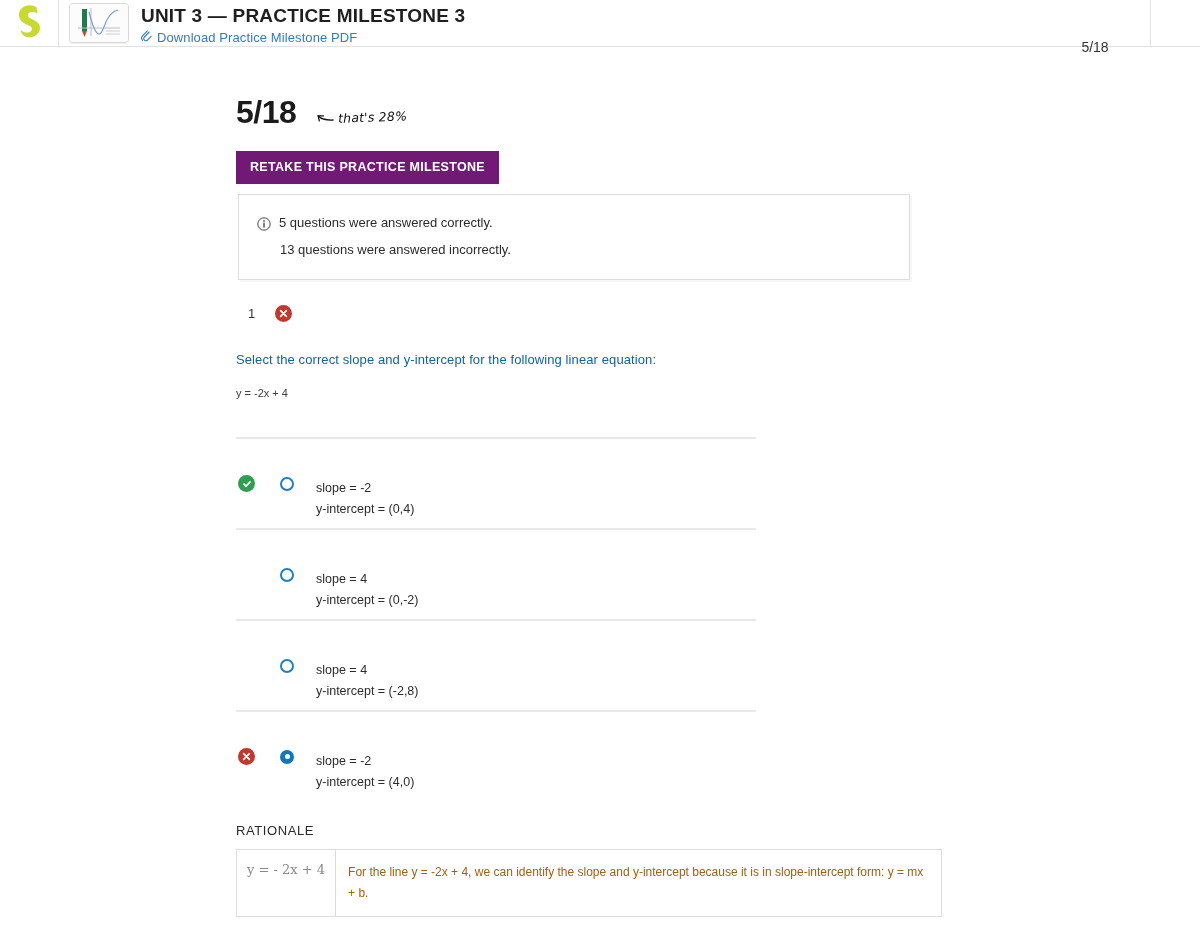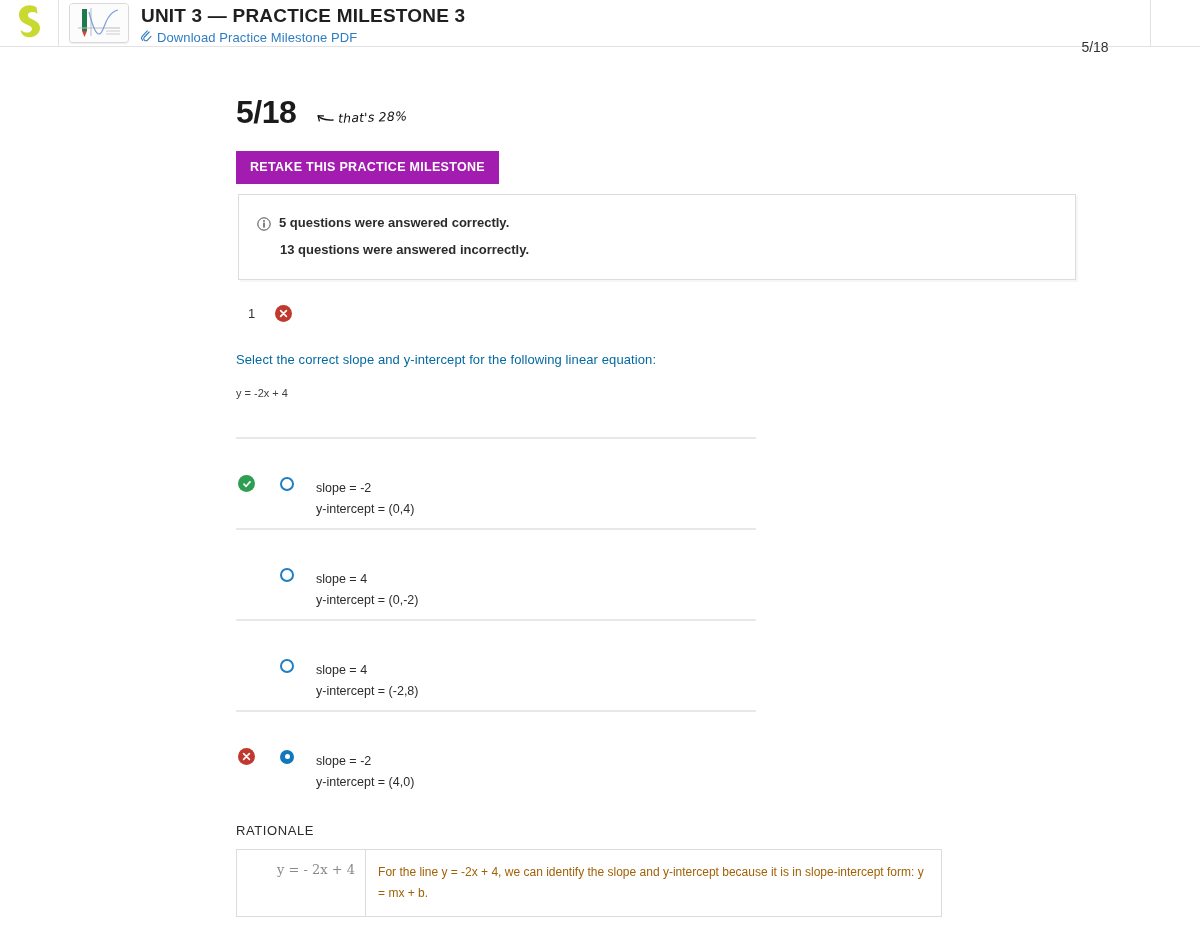--- a/index.html
+++ b/index.html
@@ -140,43 +140,42 @@
   }
   .handwrite .hw-text {
     font-style: italic;
     letter-spacing: 0.2px;
   }
 
   .retake-btn {
     position: absolute;
     left: 236px;
     top: 151px;
-    background: #a21caf;
+    background: #701a75;
     color: #ffffff;
     border: none;
     font-family: "Liberation Sans", sans-serif;
     font-size: 12.5px;
     font-weight: bold;
     letter-spacing: 0.3px;
     padding: 10px 14px 10px 14px;
     line-height: 13px;
     cursor: pointer;
   }
 
   .info-box {
     position: absolute;
     left: 238px;
     top: 194px;
-    width: 838px;
+    width: 672px;
     box-sizing: border-box;
     border: 1px solid #dcdce0;
     background: #ffffff;
     padding: 16px 18px 18px 18px;
     box-shadow: 2px 2px 0 rgba(0,0,0,0.035);
-    font-weight: bold;
   }
   .info-line {
     display: flex;
     align-items: flex-start;
     font-size: 13px;
     color: #2b2b2b;
     line-height: 23px;
   }
   .info-icon {
     margin-right: 8px;
@@ -298,21 +297,20 @@
   }
   .rationale-table {
     position: absolute;
     left: 236px;
     top: 849px;
     width: 706px;
     box-sizing: border-box;
     border: 1px solid #dcdce0;
     display: flex;
     background: #fff;
-    padding-left: 30px;
   }
   .rat-left {
     width: 100px;
     box-sizing: border-box;
     border-right: 1px solid #dcdce0;
     padding: 12px 10px 12px 10px;
     font-size: 13px;
     color: #8a8a8e;
     font-family: "DejaVu Serif", serif;
     white-space: nowrap;

